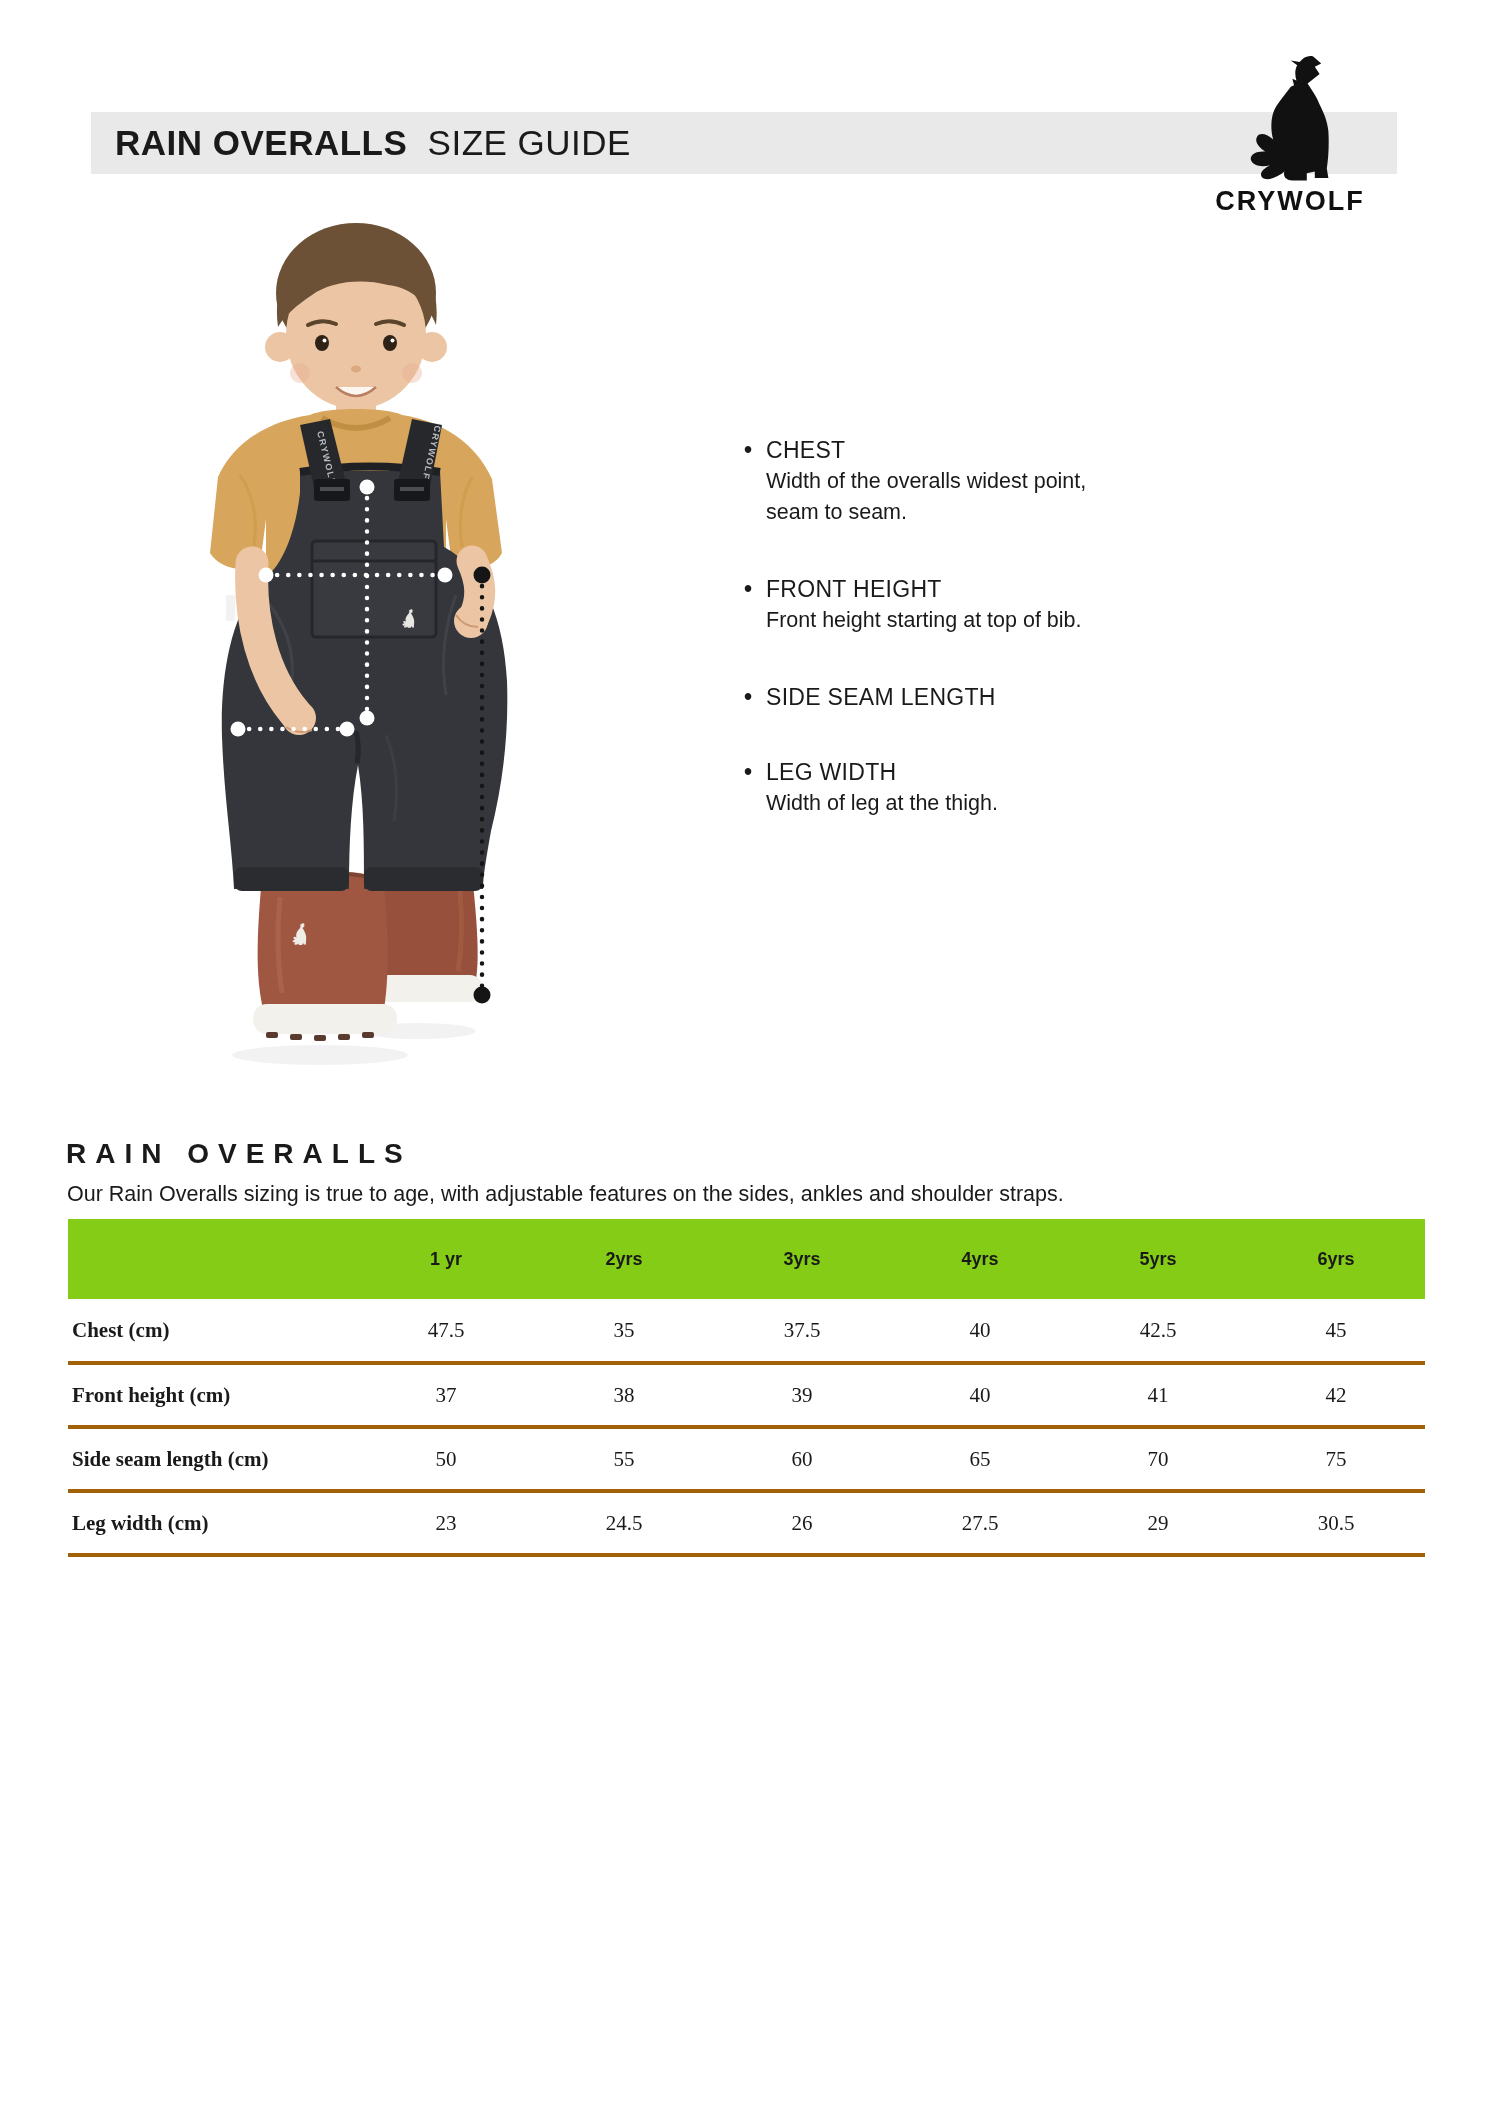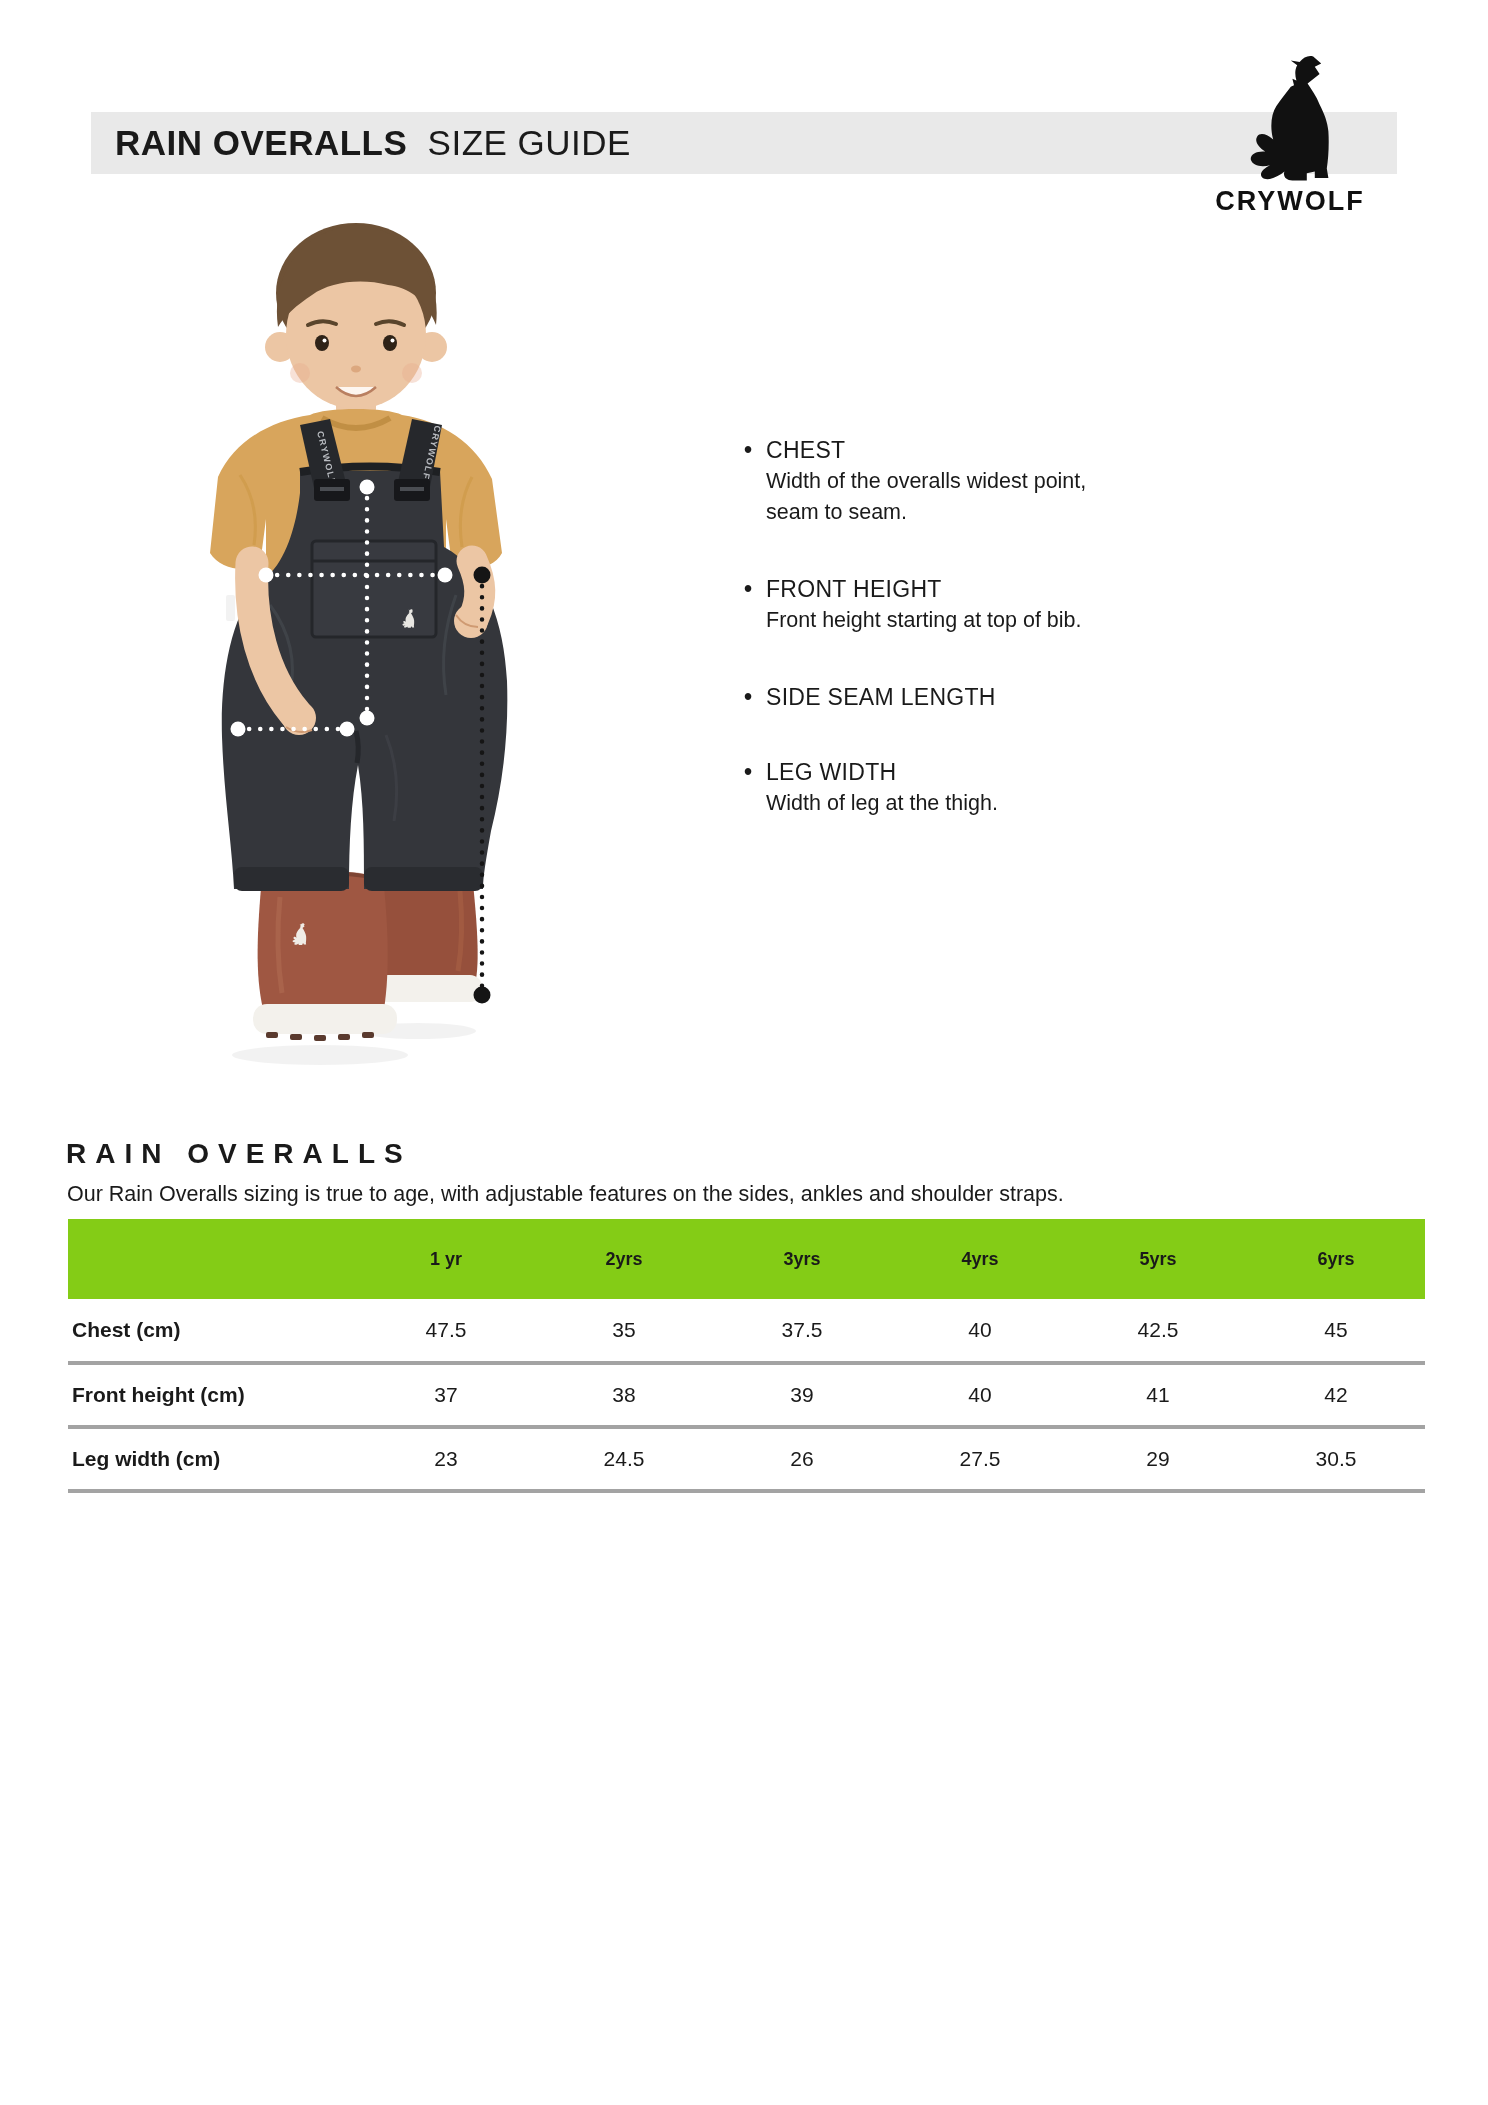--- a/index.html
+++ b/index.html
@@ -46,21 +46,22 @@
   table.size-table { width:1357px; border-collapse:collapse; table-layout:fixed; }
   .size-table col.c-label { width:289px; }
   .size-table col.c-val  { width:178px; }
   .size-table thead th {
     background:#84cc16; height:80px; font-size:18px; font-weight:700;
     text-align:center; vertical-align:middle;
   }
   .size-table thead th.lbl { text-align:left; }
   .size-table tbody td {
     height:64px; font-size:21px; text-align:center; vertical-align:middle;
-    border-bottom:4px solid #a3a3a3;
+    border-bottom:4px solid #a16207;
+    font-family:Liberation Serif, serif;
   }
   .size-table tbody td.lbl {
     text-align:left; font-weight:700; padding-left:4px; font-size:21px;
   }
 </style>
 </head>
 <body>
 
 <div class="page">
 
@@ -277,20 +278,29 @@
         <tr>
           <td class="lbl">Front height (cm)</td>
           <td>37</td>
           <td>38</td>
           <td>39</td>
           <td>40</td>
           <td>41</td>
           <td>42</td>
         </tr>
         <tr>
+          <td class="lbl">Side seam length (cm)</td>
+          <td>50</td>
+          <td>55</td>
+          <td>60</td>
+          <td>65</td>
+          <td>70</td>
+          <td>75</td>
+        </tr>
+        <tr>
           <td class="lbl">Leg width (cm)</td>
           <td>23</td>
           <td>24.5</td>
           <td>26</td>
           <td>27.5</td>
           <td>29</td>
           <td>30.5</td>
         </tr>
       </tbody>
     </table>

